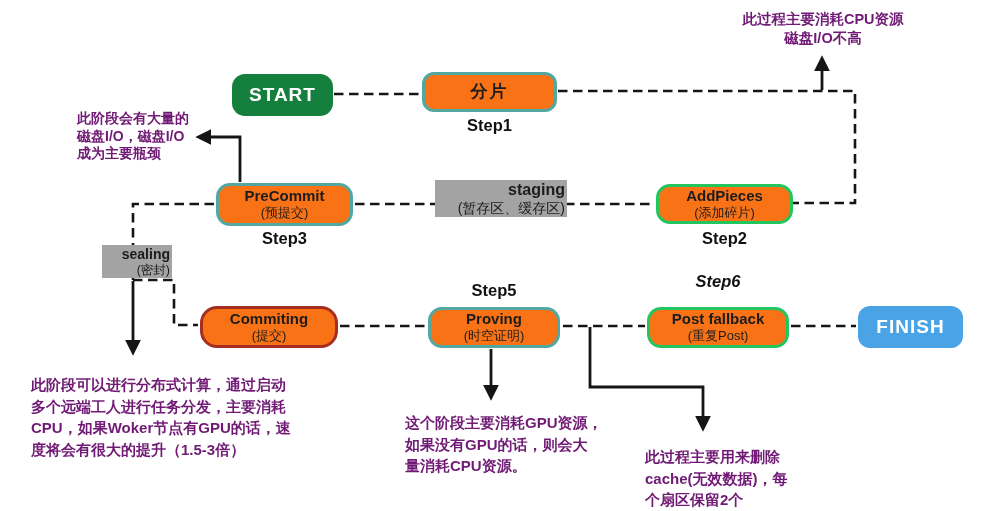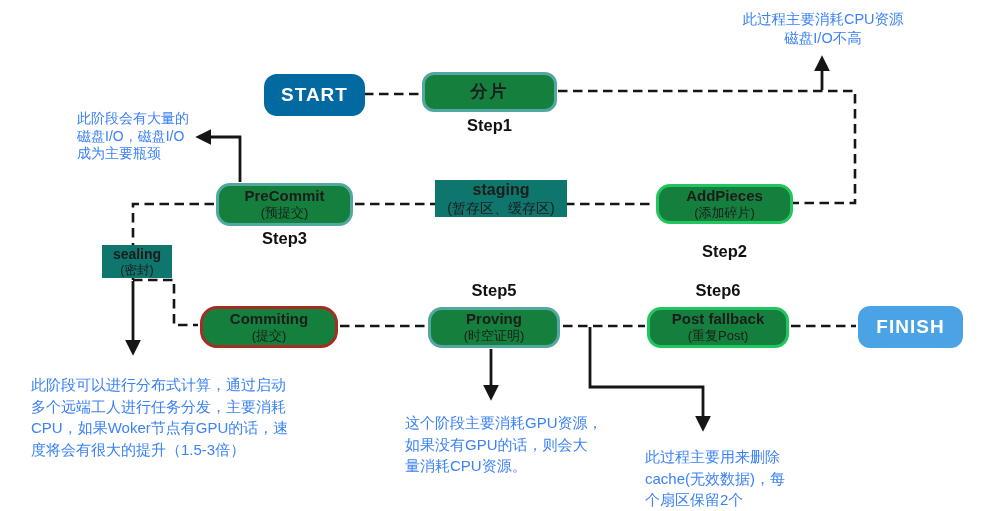--- a/index.html
+++ b/index.html
@@ -3,38 +3,38 @@
 <meta charset="utf-8">
 <style>
   html,body{margin:0;padding:0;background:#fff;}
   .canvas{
     position:relative;width:1000px;height:511px;background:#ffffff;overflow:hidden;
     font-family:"Liberation Sans","DejaVu Sans",sans-serif;color:#1c1c1c;
   }
   svg.connectors{position:absolute;left:0;top:0;width:1000px;height:511px;}
   .node{
     position:absolute;display:flex;flex-direction:column;align-items:center;justify-content:center;
-    background:#15803d;border-radius:14px;box-sizing:border-box;text-align:center;line-height:1.12;
+    background:#f97316;border-radius:14px;box-sizing:border-box;text-align:center;line-height:1.12;
   }
   .node .nl{font-size:15px;font-weight:700;}
   .node .ns{font-size:13px;font-weight:500;margin-top:1px;}
   .teal{border:3px solid #52a8a1;}
   .orange{border:3px solid #22c55e;align-items:center;}
   .darkred{border:3.5px solid #a42e22;border-radius:17px;text-align:right;}
   .terminal{color:#ffffff;font-size:19px;font-weight:600;letter-spacing:1px;}
-  .start{background:#0369a1;border-radius:13px;margin-left:32px;}
+  .start{background:#15803d;border-radius:13px;}
   .finish{background:#4aa3e4;border-radius:12px;text-align:center;}
   .big{font-size:17px;font-weight:700;letter-spacing:2px;}
   .steplabel{position:absolute;font-size:16.5px;font-weight:700;color:#111;text-align:center;}
-  .edgelabel{position:absolute;background:#0f766e;text-align:center;padding:1px 2px;line-height:1.18;}
+  .edgelabel{position:absolute;background:#a3a3a3;text-align:right;padding:1px 2px;line-height:1.18;}
   .edgelabel .el{font-size:16px;font-weight:600;}
   .edgelabel .es{font-size:14px;font-weight:500;}
   .edgelabel.small .el{font-size:14px;}
   .edgelabel.small .es{font-size:12.5px;}
-  .annotation{position:absolute;font-weight:400;color:#3b82f6;white-space:pre-line;}
+  .annotation{position:absolute;font-weight:700;color:#701a75;white-space:pre-line;}
   .ann-center{text-align:center;}
   .ann-tr{font-size:14.5px;line-height:19px;}
   .ann-left{font-size:14px;line-height:17.5px;}
   .ann-b{font-size:15px;line-height:21.5px;}
 </style>
 </head>
 <body>
 
 <div class="canvas">
 
@@ -75,34 +75,34 @@
   <div class="node teal" style="left:216px;top:183px;width:137px;height:43px;">
     <div class="nl">PreCommit</div>
     <div class="ns">(预提交)</div>
   </div>
   <div class="steplabel" style="left:216px;top:229px;width:137px;">Step3</div>
 
   <div class="node orange" style="left:656px;top:184px;width:137px;height:40px;">
     <div class="nl">AddPieces</div>
     <div class="ns">(添加碎片)</div>
   </div>
-  <div class="steplabel" style="left:656px;top:229px;width:137px;margin-top:13px;">Step2</div>
+  <div class="steplabel" style="left:656px;top:229px;width:137px;">Step2</div>
 
   <div class="node darkred" style="left:200px;top:306px;width:138px;height:42px;">
     <div class="nl">Commiting</div>
     <div class="ns">(提交)</div>
   </div>
 
   <div class="steplabel" style="left:428px;top:281px;width:132px;">Step5</div>
   <div class="node teal" style="left:428px;top:307px;width:132px;height:41px;">
     <div class="nl">Proving</div>
     <div class="ns">(时空证明)</div>
   </div>
 
-  <div class="steplabel" style="left:647px;top:281px;width:142px;">Step6</div>
+  <div class="steplabel" style="left:647px;top:272px;width:142px;font-style:italic;">Step6</div>
   <div class="node orange" style="left:647px;top:307px;width:142px;height:41px;">
     <div class="nl">Post fallback</div>
     <div class="ns">(重复Post)</div>
   </div>
 
   <div class="node finish terminal" style="left:858px;top:306px;width:105px;height:42px;">
     <span>FINISH</span>
   </div>
 
   <div class="edgelabel" style="left:435px;top:180px;width:128px;">

